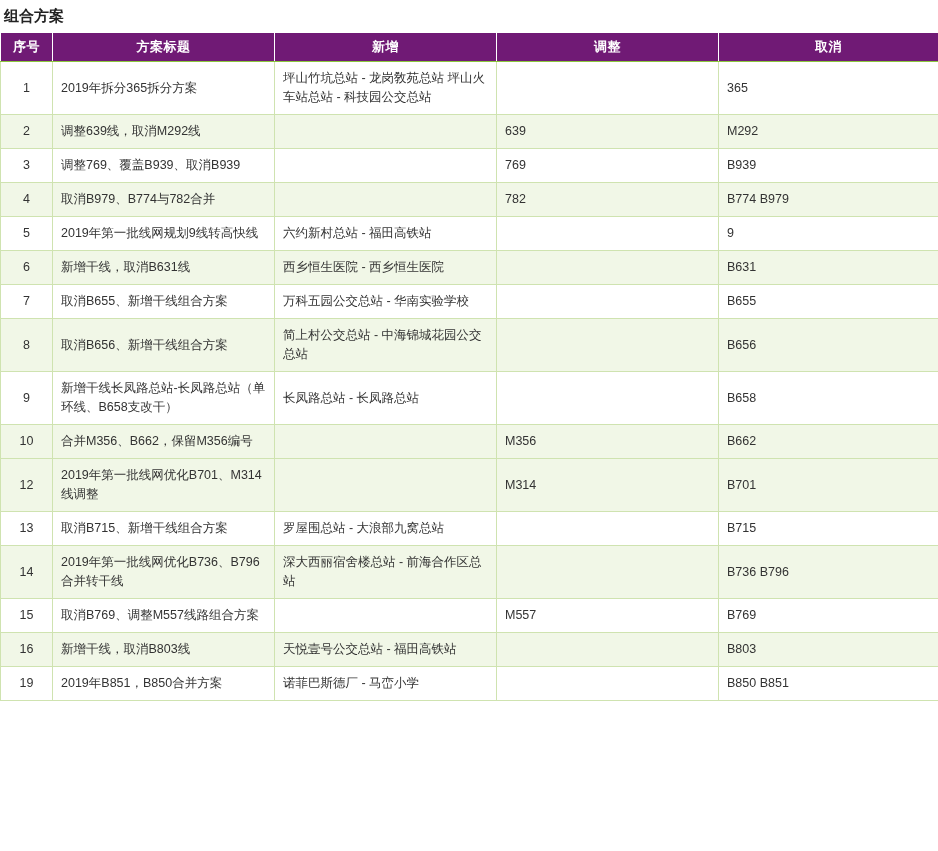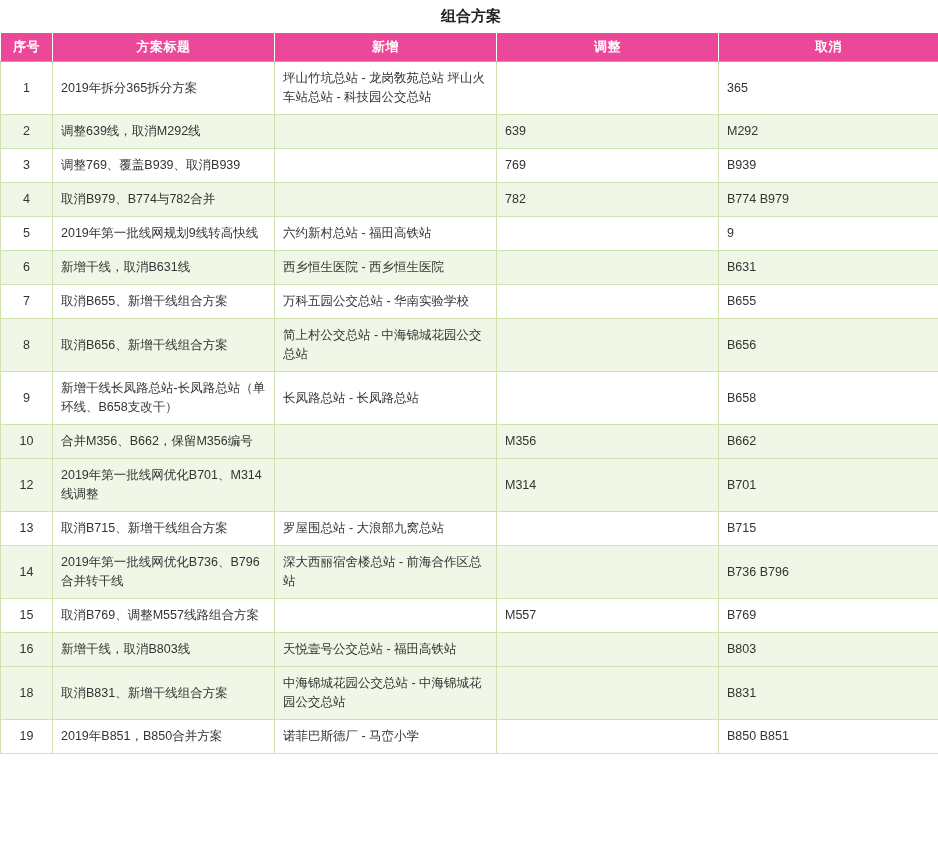--- a/index.html
+++ b/index.html
@@ -16,37 +16,36 @@
     width: 938px;
     box-sizing: border-box;
     padding: 6px 0 0 0;
   }
   .page-title {
     font-size: 15px;
     font-weight: bold;
     color: #222222;
     padding: 0 0 6px 4px;
     line-height: 20px;
-    text-align: center;
   }
   table.combo-table {
     border-collapse: collapse;
     width: 938px;
     table-layout: fixed;
     font-size: 12.5px;
     color: #333333;
   }
   table.combo-table col.c-seq { width: 52px; }
   table.combo-table col.c-title { width: 222px; }
   table.combo-table col.c-add { width: 222px; }
   table.combo-table col.c-adjust { width: 222px; }
   table.combo-table col.c-cancel { width: 220px; }
 
   table.combo-table thead th {
-    background: #ec4899;
+    background: #701a75;
     color: #ffffff;
     font-weight: bold;
     font-size: 13px;
     height: 26px;
     border: 1px solid #ffffff;
     border-bottom: 1px solid #8cc63e;
     text-align: center;
     vertical-align: middle;
     letter-spacing: 0.5px;
   }
@@ -191,27 +190,20 @@
         <td>M557</td>
         <td>B769</td>
       </tr>
       <tr class="even">
         <td class="seq">16</td>
         <td>新增干线，取消B803线</td>
         <td>天悦壹号公交总站 - 福田高铁站</td>
         <td></td>
         <td>B803</td>
       </tr>
-      <tr class="even">
-        <td class="seq">18</td>
-        <td>取消B831、新增干线组合方案</td>
-        <td>中海锦城花园公交总站 - 中海锦城花园公交总站</td>
-        <td></td>
-        <td>B831</td>
-      </tr>
       <tr class="odd">
         <td class="seq">19</td>
         <td>2019年B851，B850合并方案</td>
         <td>诺菲巴斯德厂 - 马峦小学</td>
         <td></td>
         <td>B850 B851</td>
       </tr>
 
     </tbody>
   </table>

